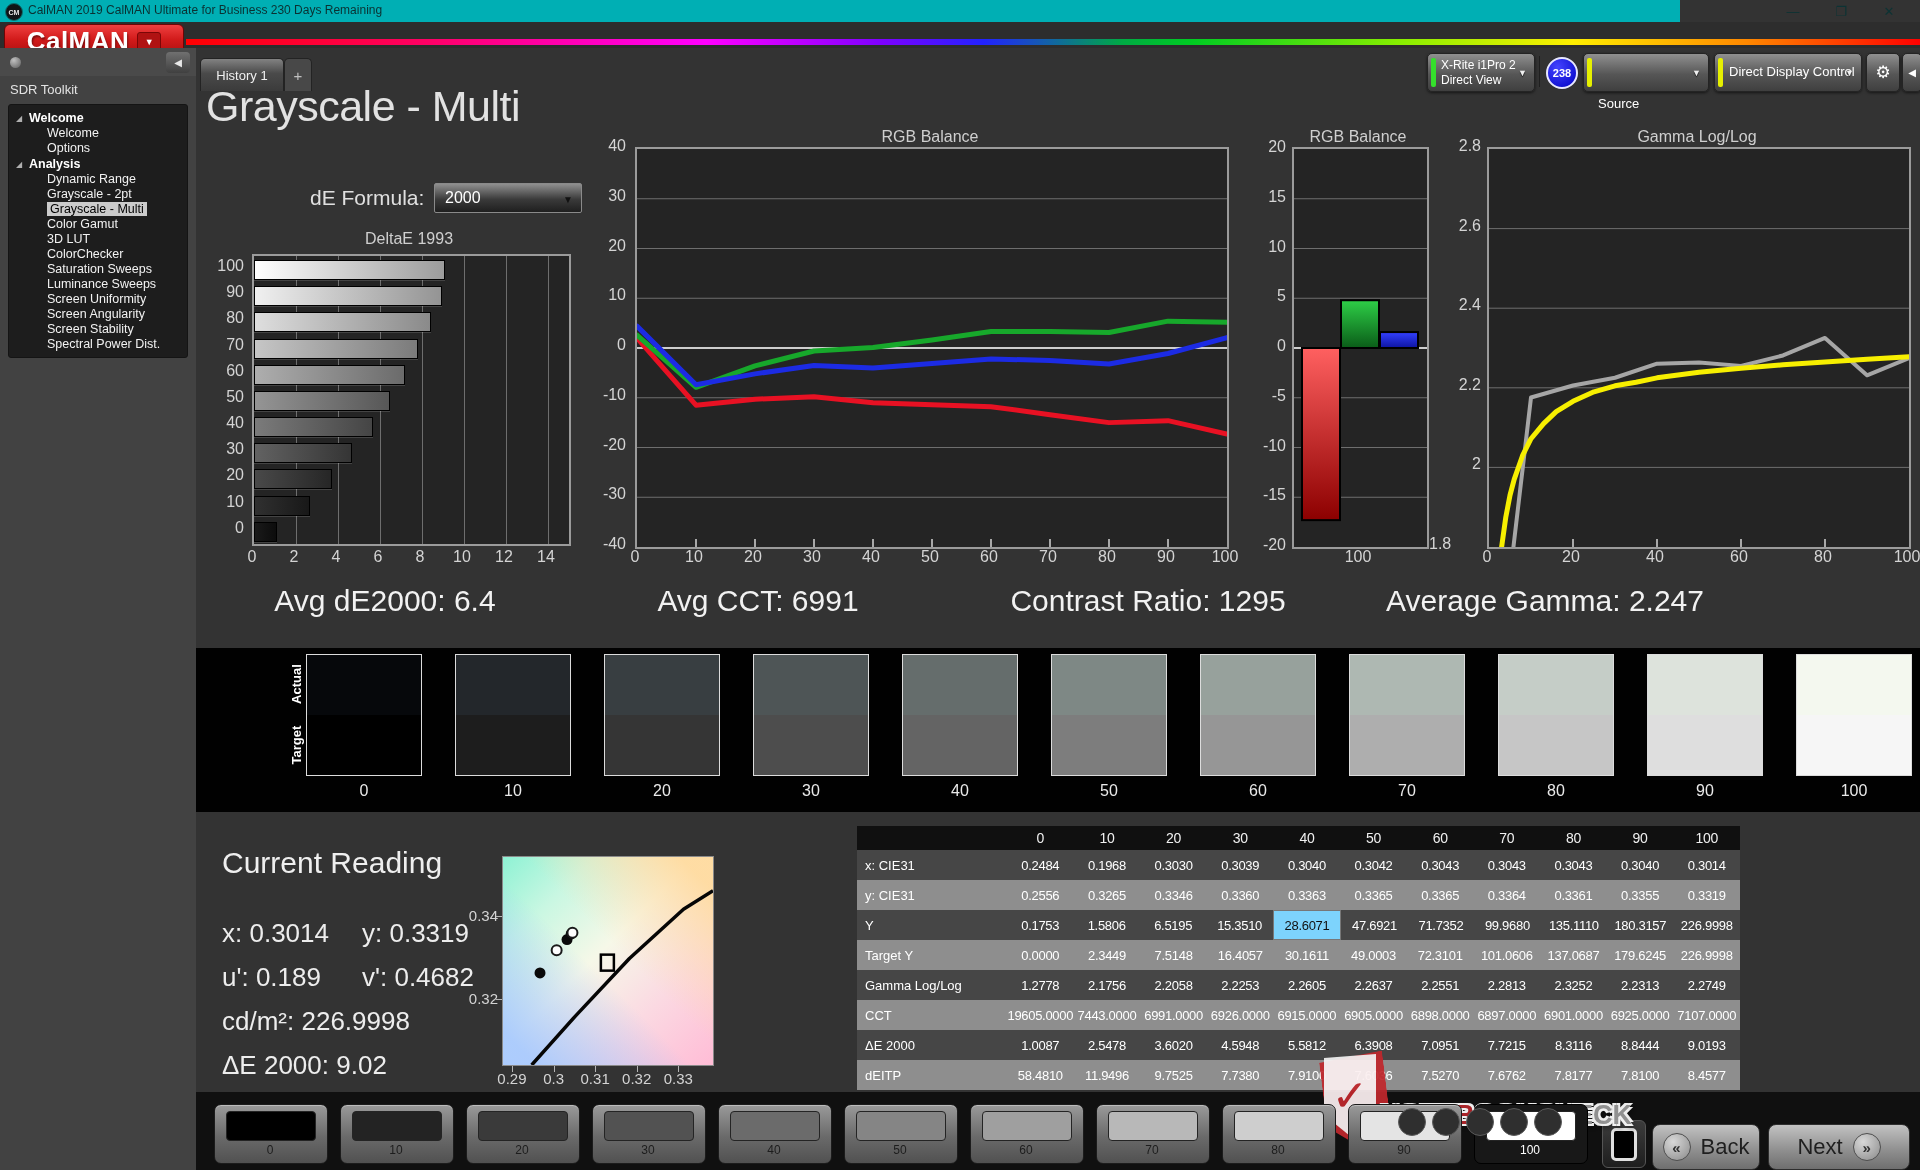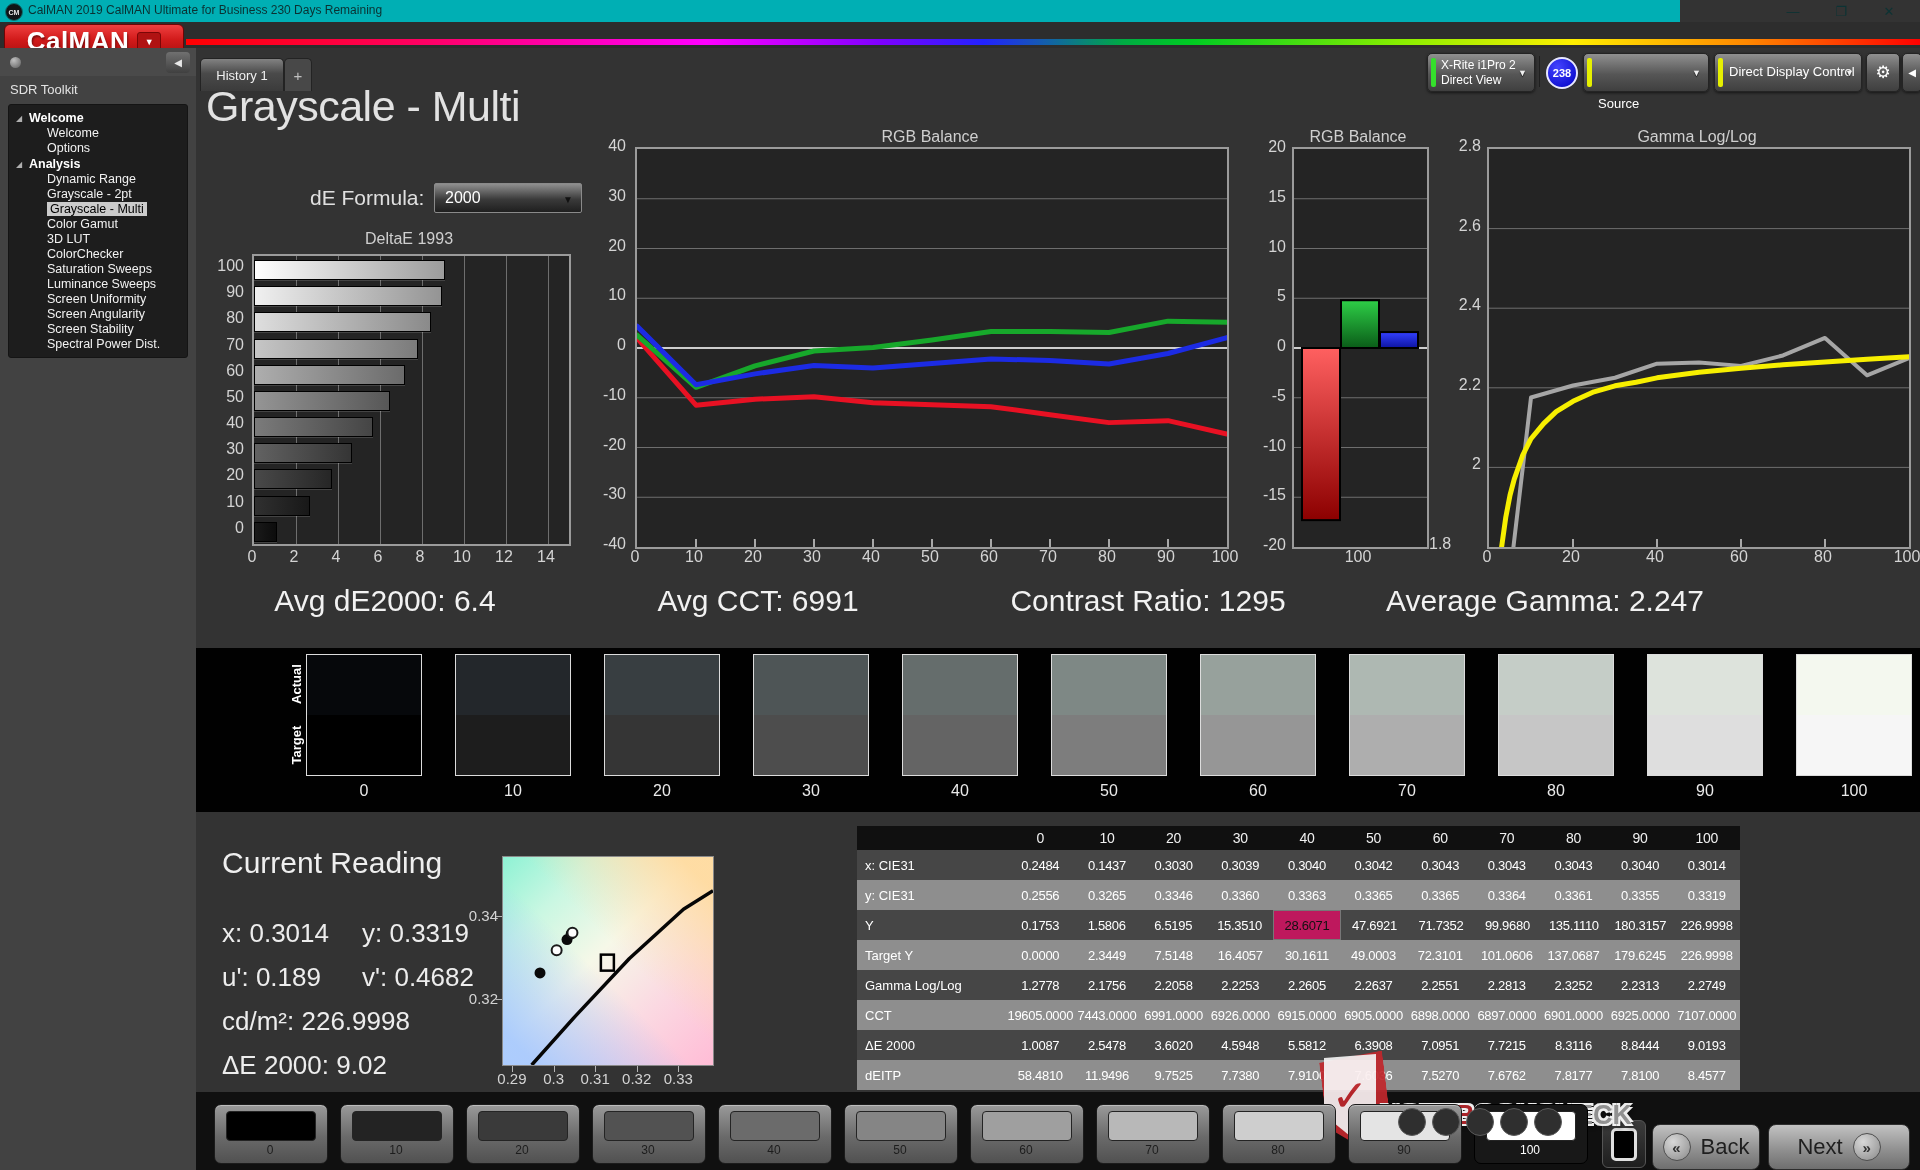--- a/index.html
+++ b/index.html
@@ -75,21 +75,21 @@
   .cr-item{position:absolute;font-size:26px;color:#ededed;}
   
   .dtable{position:absolute;left:857px;top:826px;width:883px;}
   .trow{display:flex;width:100%;}
   .trow.hdr{height:24px;background:#101010;}
   .trow.dark{height:30px;background:#464646;}
   .trow.light{height:30px;background:#8e8e8e;}
   .tcell{flex:1;display:flex;align-items:center;justify-content:center;font-size:13px;color:#fff;letter-spacing:-0.3px;}
   .trow.hdr .tcell{font-size:14px;color:#f0f0f0;}
   .tlabel{width:150px;flex:none;display:flex;align-items:center;padding-left:8px;box-sizing:border-box;font-size:13px;color:#fff;}
-  .tcell.hl{background:#be185d;color:#111;border:1px solid #777;box-sizing:border-box;}
+  .tcell.hl{background:#7dd3fc;color:#111;border:1px solid #777;box-sizing:border-box;}
   
   .bbar{position:absolute;left:196px;top:1092px;width:1724px;height:78px;background:#101010;}
   .bb-btn{position:absolute;top:1104px;width:112px;height:58px;border-radius:7px;border:1px solid #1c1c1c;
           background:linear-gradient(180deg,#9a9a9a,#6a6a6a 55%,#515151);box-shadow:inset 0 1px 0 rgba(255,255,255,.35);}
   .bb-btn.sel{background:#181818;box-shadow:none;border-color:#000;}
   .bb-sw{position:absolute;left:11px;top:6px;width:88px;height:28px;border-radius:4px;border:1px solid #242424;}
   .bb-lb{position:absolute;left:0;top:38px;width:110px;text-align:center;font-size:12px;color:#1d1d1d;}
   .bb-btn.sel .bb-lb{color:#fff;}
   .pat-btn{position:absolute;left:1602px;top:1120px;width:42px;height:46px;border-radius:6px;border:1px solid #555;
            background:linear-gradient(180deg,#3c3c3c,#1e1e1e);display:flex;align-items:center;justify-content:center;}
@@ -229,21 +229,21 @@
         <div class="tcell">50</div>
         <div class="tcell">60</div>
         <div class="tcell">70</div>
         <div class="tcell">80</div>
         <div class="tcell">90</div>
         <div class="tcell">100</div>
       </div>
       <div class="trow dark">
         <div class="tlabel">x: CIE31</div>
         <div class="tcell">0.2484</div>
-        <div class="tcell">0.1437</div>
+        <div class="tcell">0.1968</div>
         <div class="tcell">0.3030</div>
         <div class="tcell">0.3039</div>
         <div class="tcell">0.3040</div>
         <div class="tcell">0.3042</div>
         <div class="tcell">0.3043</div>
         <div class="tcell">0.3043</div>
         <div class="tcell">0.3043</div>
         <div class="tcell">0.3040</div>
         <div class="tcell">0.3014</div>
       </div>

